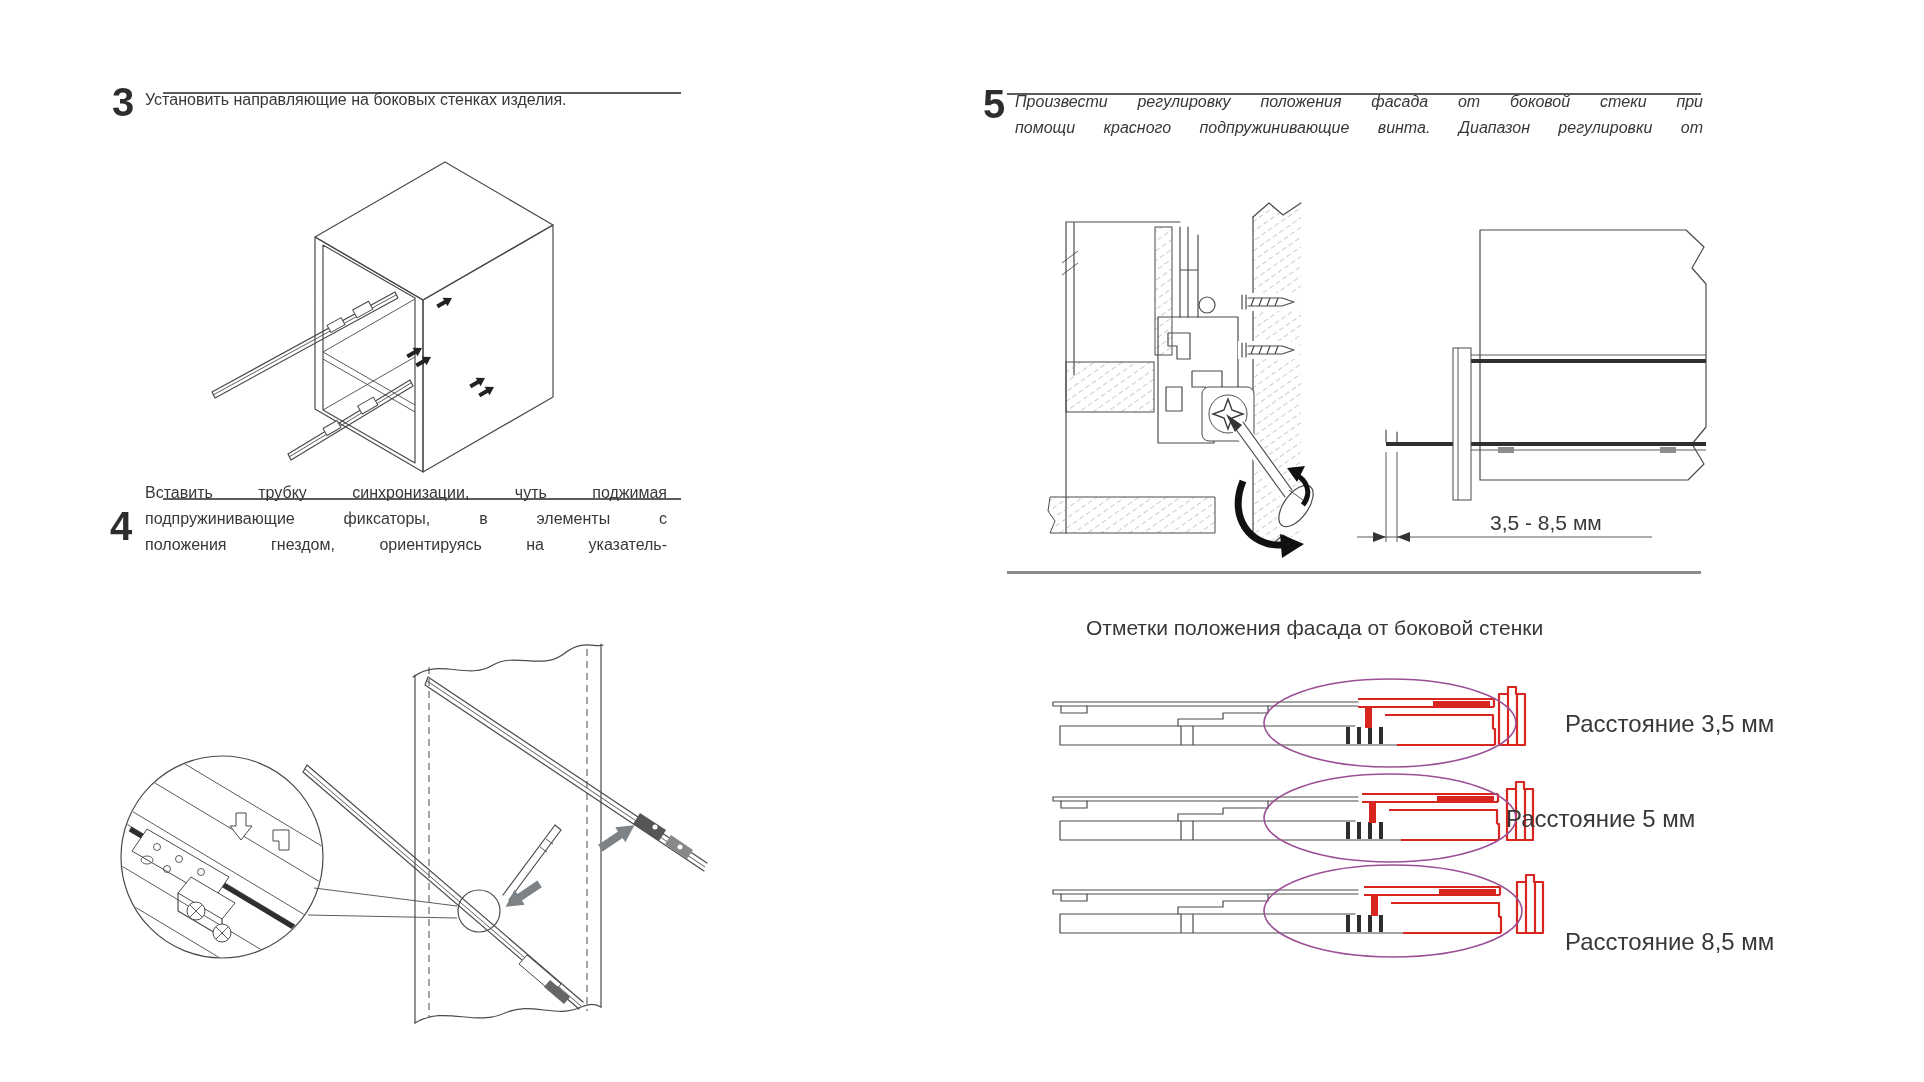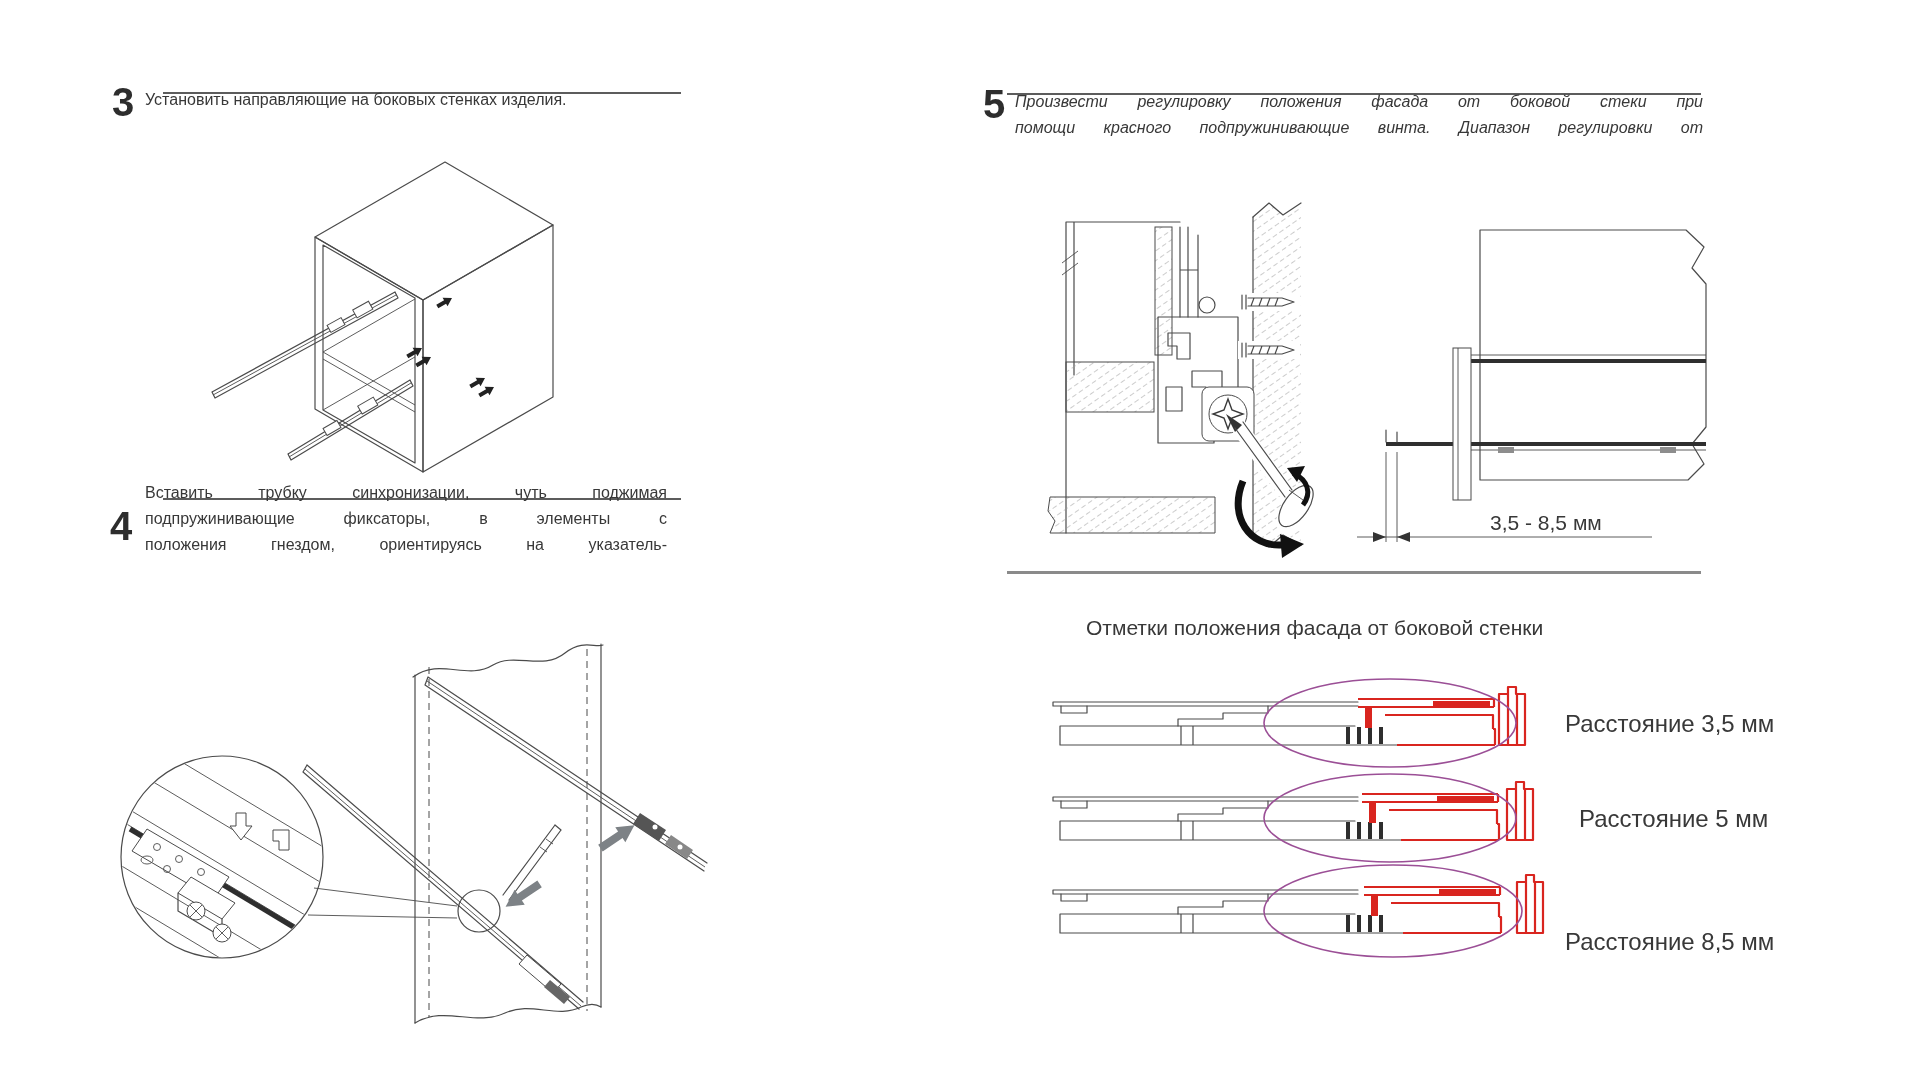--- a/index.html
+++ b/index.html
@@ -270,21 +270,21 @@
       <path class="red" d="M313,27 H449 M313,35 H449 M449,27 V35"></path>
       <rect class="redf" x="320" y="35" width="7" height="21"></rect>
       <rect class="redf" x="388" y="29" width="57" height="6"></rect>
       <path class="red" d="M340,43 H448 V57 M352,73 H450 M450,73 V57 H448"></path>
       <g transform="translate(6,0)">
         <path class="red" d="M452,22 h9 v-7 h8 v7 h9 v51 h-26 z M461,22 V73 M470,22 V73"></path>
       </g>
     </g>
     <ellipse class="purple" cx="345" cy="51" rx="126" ry="44"></ellipse>
   </svg>
-  <div class="abs dist-label" style="left:1579px;top:805px;">Расстояние 5 мм</div>
+  <div class="abs dist-label" style="left:1506px;top:805px;">Расстояние 5 мм</div>
 </div>
 
 <div>
   <svg class="abs" style="left:1045px;top:860px;" width="505" height="100" viewBox="0 0 505 100">
     <g>
       <path class="ln" d="M8,30 H313 M8,34 H313 M8,30 V34"></path>
       <path class="ln" d="M16,34 v7 h26 v-7"></path>
       <path class="ln" d="M133,54 v-7 h45 v-6 h45 v-7"></path>
       <path class="ln" d="M15,54 H310 M15,73 H448 M15,54 V73 M136,54 V73 M148,54 V73"></path>
       <path class="comb" d="M303,55 V72 M314,55 V72 M325,55 V72 M336,55 V72"></path>

